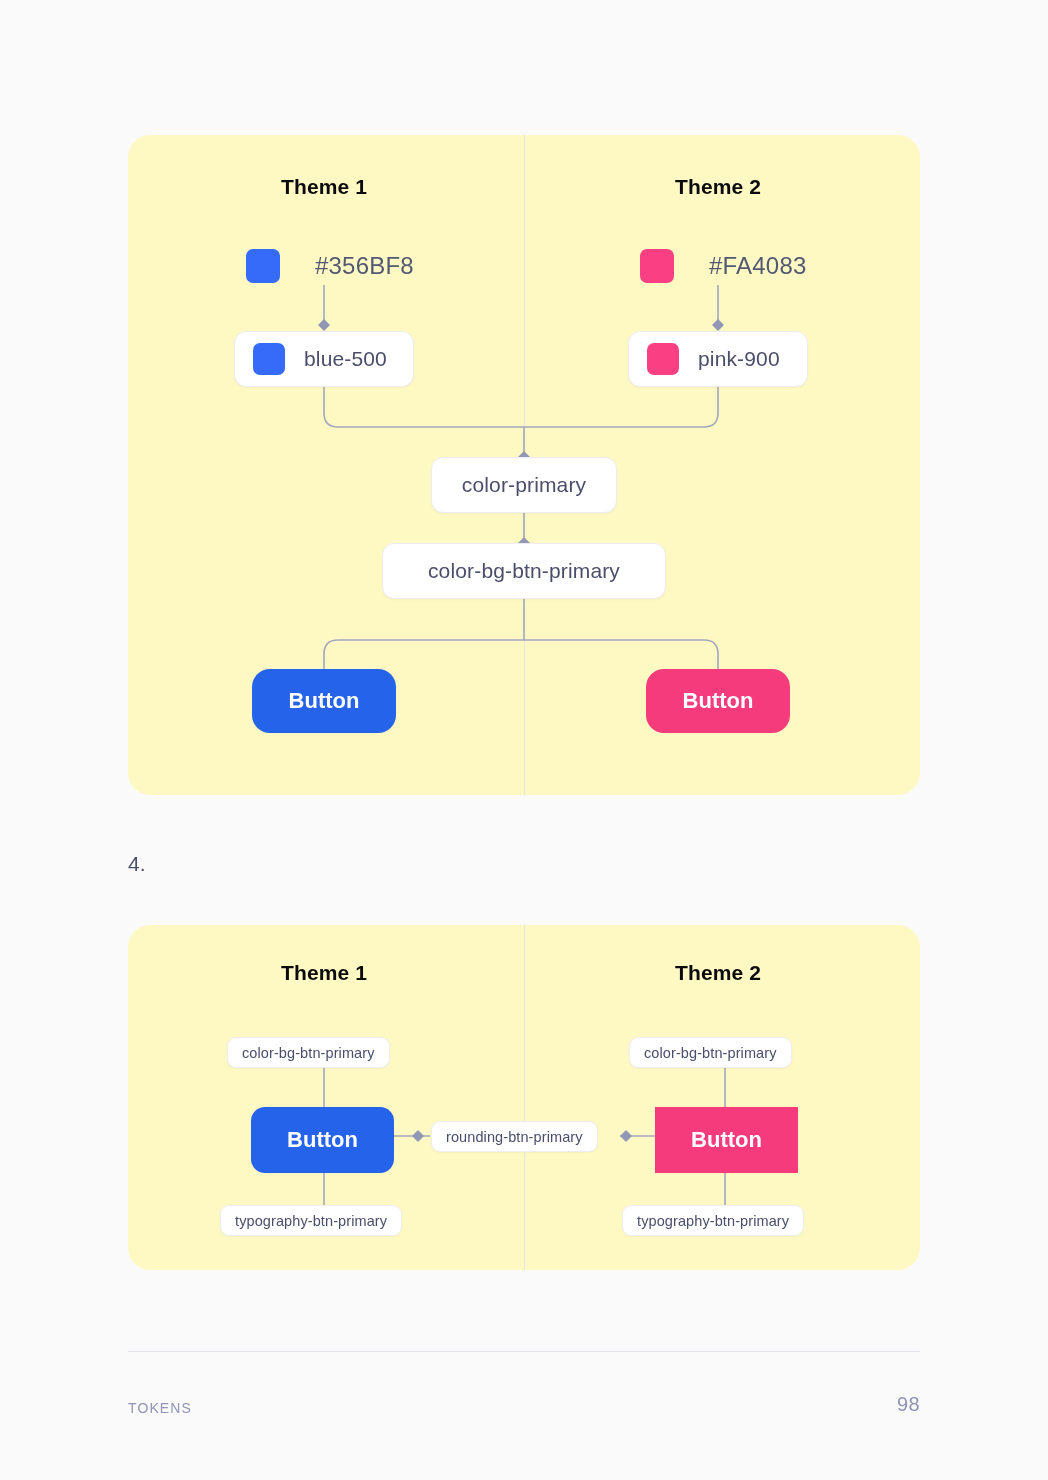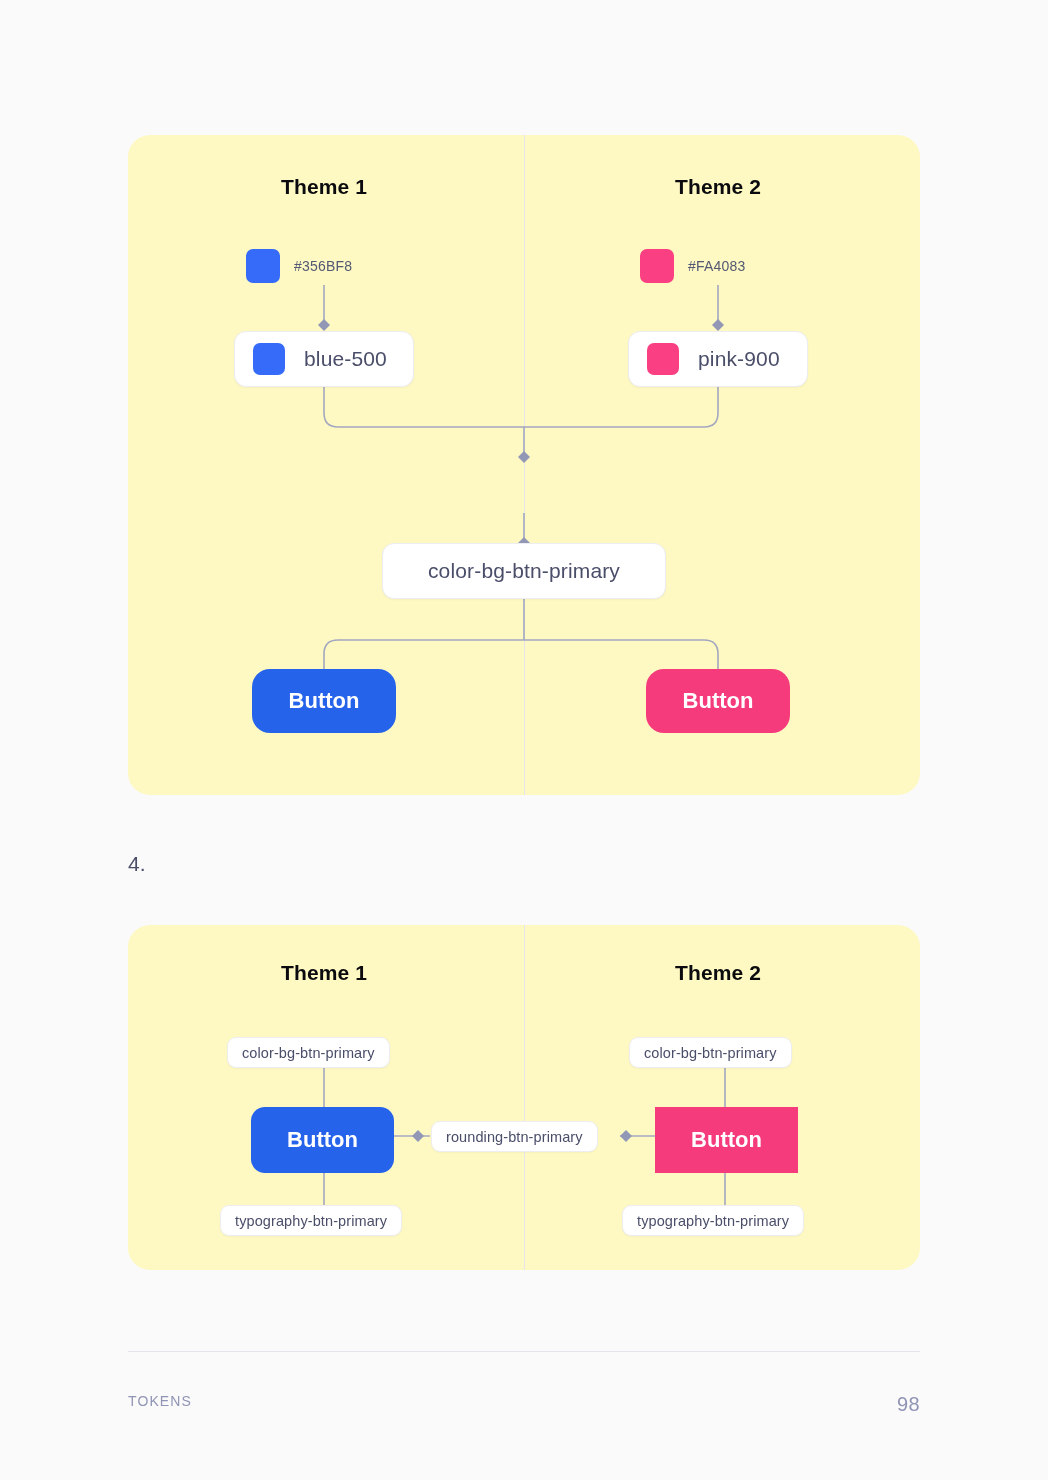--- a/index.html
+++ b/index.html
@@ -48,23 +48,24 @@
     align-items: center;
     gap: 14px;
     white-space: nowrap;
   }
   .swatch {
     width: 34px; height: 34px;
     border-radius: 7px;
     flex: 0 0 auto;
   }
   .hex-label {
-    font-size: 14px;
+    font-size: 24px;
     color: #535873;
     letter-spacing: 0.2px;
+    margin-left: 21px;
   }
 
   
   .chip {
     position: absolute;
     background: #FFFFFF;
     border: 1px solid #ECECF1;
     border-radius: 12px;
     display: flex;
     align-items: center;
@@ -135,21 +136,21 @@
     left: 128px; top: 1351px;
     width: 792px; height: 1px;
     background: #E4E4EB;
   }
   #footer {
     position: absolute;
     left: 128px; top: 1393px;
     width: 792px;
     display: flex;
     justify-content: space-between;
-    align-items: flex-start;
+    align-items: flex-end;
     font-size: 14px;
     color: #9094B5;
     letter-spacing: 1.1px;
   }
   #footer-page { letter-spacing: 0.4px; font-size: 20px; }
 </style>
 </head>
 <body>
 
 <div class="page">
@@ -204,20 +205,23 @@
     <div class="chip with-swatch" style="left:106px; top:196px; width:180px; height:56px;">
       <span class="swatch" style="background:#356BF8; width:32px; height:32px;"></span>
       <span class="chip-text">blue-500</span>
     </div>
 
     <div class="chip with-swatch" style="left:500px; top:196px; width:180px; height:56px;">
       <span class="swatch" style="background:#FA4083; width:32px; height:32px;"></span>
       <span class="chip-text">pink-900</span>
     </div>
 
+    <div class="chip" style="left:303px; top:322px; width:186px; height:56px;">
+      <span class="chip-text">color-primary</span>
+    </div>
 
     <div class="chip" style="left:254px; top:408px; width:284px; height:56px;">
       <span class="chip-text">color-bg-btn-primary</span>
     </div>
 
     <div class="btn btn-lg" style="left:124px; top:534px; width:144px; height:64px; background:#2563EB; border-radius:18px;">Button</div>
 
     <div class="btn btn-lg" style="left:518px; top:534px; width:144px; height:64px; background:#F53B7C; border-radius:18px;">Button</div>
 
   </div>

